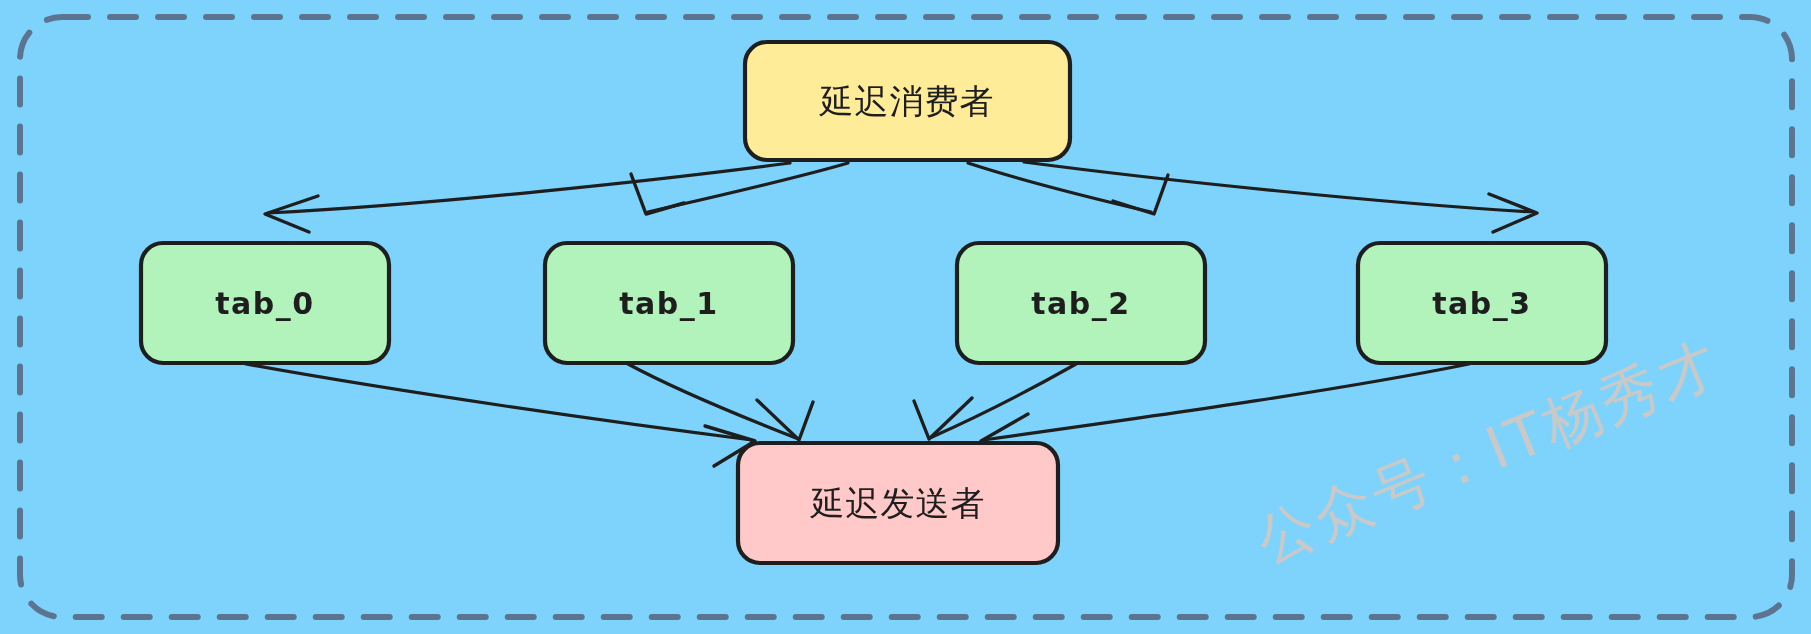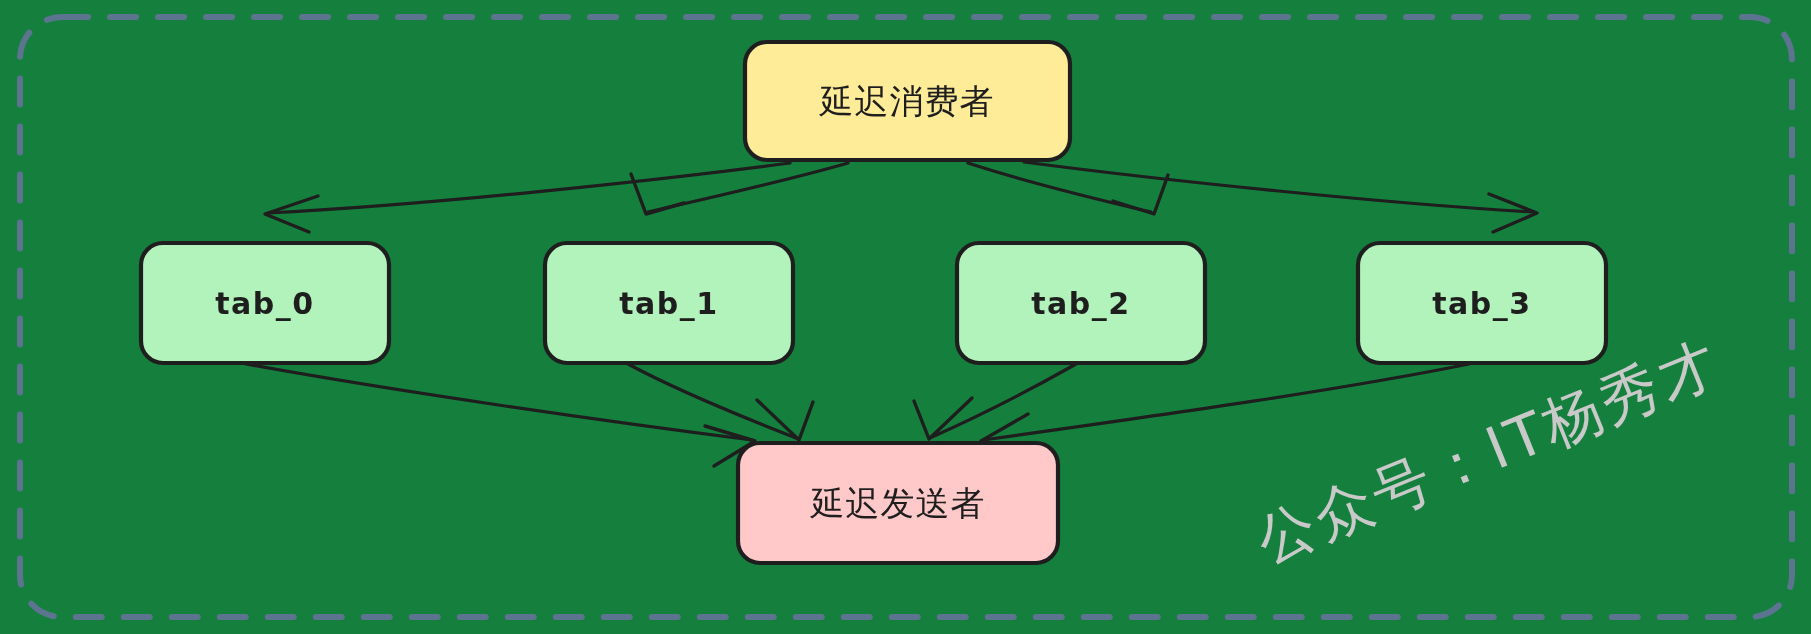--- a/index.html
+++ b/index.html
@@ -10,21 +10,21 @@
   body {
     width: 1811px;
     height: 634px;
     overflow: hidden;
     font-family: "DejaVu Sans", sans-serif;
   }
   #canvas {
     position: relative;
     width: 1811px;
     height: 634px;
-    background: #15803d;
+    background: #7dd3fc;
   }
   #diagram-svg {
     position: absolute;
     top: 0;
     left: 0;
     width: 1811px;
     height: 634px;
   }
   .node-label-cjk {
     font-family: "DejaVu Sans", sans-serif;

